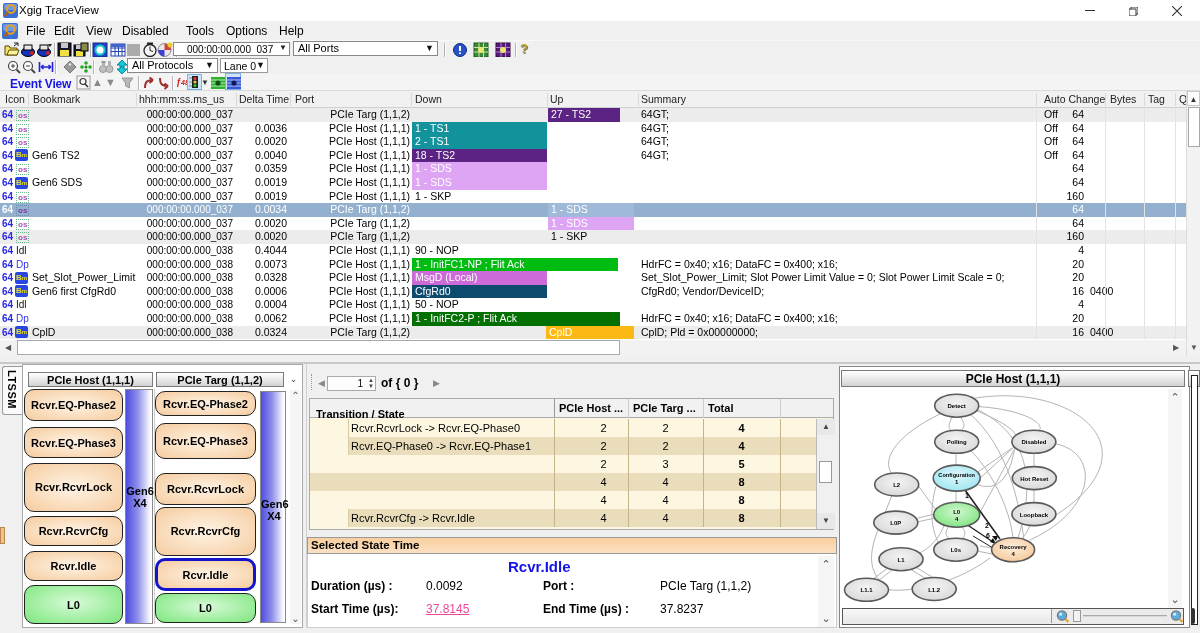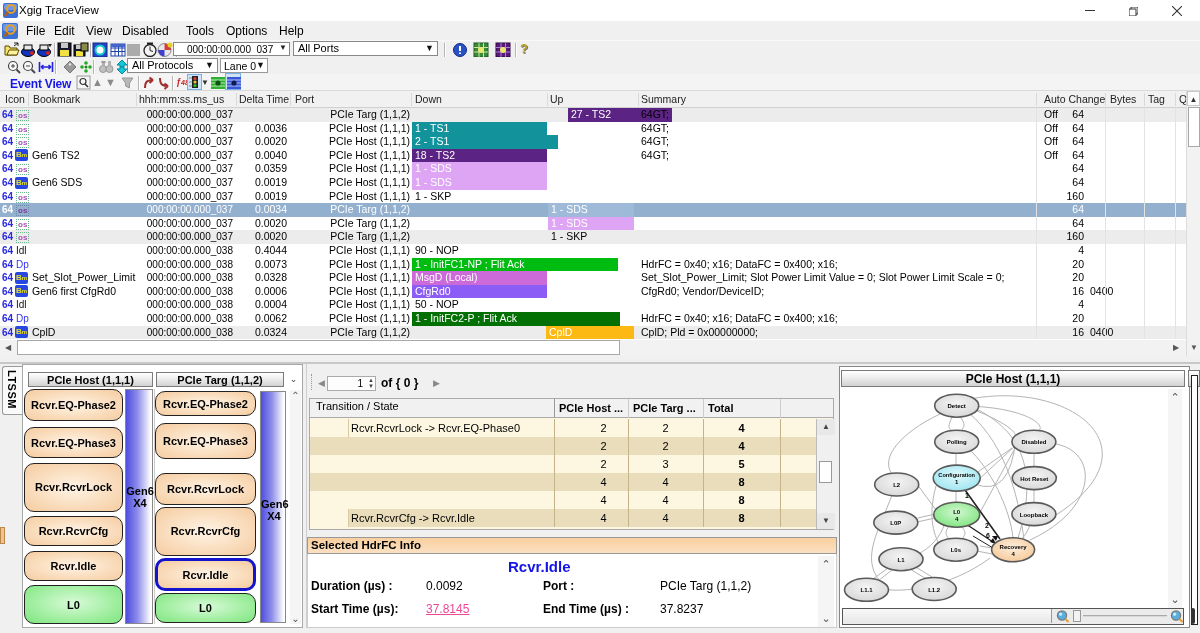--- a/index.html
+++ b/index.html
@@ -291,21 +291,21 @@
     <span class="hline" style="left:1144px"></span>
     <span class="hline" style="left:1175px"></span>
 </div>
 
 <div id="rows">
 <div class="r g" style="top:108px">
       <span class="n64">64</span>
       <span class="tos">os</span>
       <span class="ct">000:00:00.000_037</span>
       <span class="cp">PCIe Targ (1,1,2)</span>
-      <span class="badge" style="left:568px;width:104px;background:#5b2383">27 - TS2</span>
+      <span class="badge" style="left:548px;width:72px;background:#5b2383">27 - TS2</span>
       <span class="cs">64GT;</span>
       <span class="ca">Off</span>
       <span class="cb">64</span>
     </div>
 <div class="r" style="top:121.6px">
       <span class="n64">64</span>
       <span class="tos">os</span>
       <span class="ct">000:00:00.000_037</span>
       <span class="cd">0.0036</span>
       <span class="cp">PCIe Host (1,1,1)</span>
@@ -313,21 +313,21 @@
       <span class="cs">64GT;</span>
       <span class="ca">Off</span>
       <span class="cb">64</span>
     </div>
 <div class="r" style="top:135.2px">
       <span class="n64">64</span>
       <span class="tos">os</span>
       <span class="ct">000:00:00.000_037</span>
       <span class="cd">0.0020</span>
       <span class="cp">PCIe Host (1,1,1)</span>
-      <span class="badge" style="left:412px;width:146px;background:#12939b">2 - TS1</span>
+      <span class="badge" style="left:412px;width:135px;background:#12939b">2 - TS1</span>
       <span class="cs">64GT;</span>
       <span class="ca">Off</span>
       <span class="cb">64</span>
     </div>
 <div class="r" style="top:148.8px">
       <span class="n64">64</span>
       <span class="tbm">B<span style="font-size:6px">m</span></span>
       <span class="bk">Gen6 TS2</span>
       <span class="ct">000:00:00.000_037</span>
       <span class="cd">0.0040</span>
@@ -422,21 +422,21 @@
       <span class="cs">Set_Slot_Power_Limit; Slot Power Limit Value = 0; Slot Power Limit Scale = 0;</span>
       <span class="cb">20</span>
     </div>
 <div class="r" style="top:284.8px">
       <span class="n64">64</span>
       <span class="tbm">B<span style="font-size:6px">m</span></span>
       <span class="bk">Gen6 first CfgRd0</span>
       <span class="ct">000:00:00.000_038</span>
       <span class="cd">0.0006</span>
       <span class="cp">PCIe Host (1,1,1)</span>
-      <span class="badge" style="left:412px;width:135px;background:#8b5cf6">CfgRd0</span>
+      <span class="badge" style="left:412px;width:135px;background:#0c4a6e">CfgRd0</span>
       <span class="cs">CfgRd0; Vendor/DeviceID;</span>
       <span class="cb">16</span>
       <span class="cg">0400</span>
     </div>
 <div class="r" style="top:298.4px">
       <span class="n64">64</span>
       <span class="tid">Idl</span>
       <span class="ct">000:00:00.000_038</span>
       <span class="cd">0.0004</span>
       <span class="cp">PCIe Host (1,1,1)</span>
@@ -526,37 +526,38 @@
 <div class="abs" style="left:318px;top:378px;color:#888;font-size:9px">◀</div>
 <div class="abs field" style="left:327px;top:376px;width:49px;height:15px;background:#fdfdfd;border-color:#aaa">
     <span style="position:absolute;right:12px;top:1px;font-size:10px">1</span>
     <span style="position:absolute;right:1px;top:0px;font-size:6px;color:#444">▲<br>▼</span>
   </div>
 <div class="abs" style="left:381px;top:376px;font-size:12px;font-weight:bold">of { 0 }</div>
 <div class="abs" style="left:433px;top:378px;color:#888;font-size:9px">▶</div>
 
 <div class="abs" style="left:309px;top:398px;width:525px;height:132px;border:1px solid #aaa;background:#fdf7e1">
  <div class="abs" style="left:0;top:0;width:523px;height:19px;background:#f1f1f1;border-bottom:1px solid #aaa">
-  <span class="abs" style="left:6px;top:1px;font-weight:normal;font-size:11px">Transition / State</span>
+  <span class="abs" style="left:6px;top:9px;font-weight:bold;font-size:11px">Transition / State</span>
   <span class="abs" style="left:249px;top:3px;font-weight:bold;font-size:11px">PCIe Host ...</span>
   <span class="abs" style="left:323px;top:3px;font-weight:bold;font-size:11px">PCIe Targ ...</span>
   <span class="abs" style="left:398px;top:3px;font-weight:bold;font-size:11px">Total</span>
   <span class="abs" style="left:244px;top:0;width:1px;height:19px;background:#999"></span>
   <span class="abs" style="left:318px;top:0;width:1px;height:19px;background:#ccc"></span>
   <span class="abs" style="left:393px;top:0;width:1px;height:19px;background:#ccc"></span>
   <span class="abs" style="left:470px;top:0;width:1px;height:19px;background:#ccc"></span>
  </div>
  <div class="abs" id="ttrows" style="left:0;top:20px;width:506px;height:108px;font-size:11px">
   <div class="ttr" style="top:0;background:#fdf7e1">
         <span class="tt1">Rcvr.RcvrLock -&gt; Rcvr.EQ-Phase0</span>
         <span class="tt2">2</span>
         <span class="tt3">2</span>
         <span class="tt4">4</span>
       </div>
   <div class="ttr" style="top:18px;background:#e9ddbb">
+        <span class="tt1">Rcvr.EQ-Phase0 -&gt; Rcvr.EQ-Phase1</span>
         <span class="tt2">2</span>
         <span class="tt3">2</span>
         <span class="tt4">4</span>
       </div>
   <div class="ttr" style="top:36px;background:#fdf7e1">
         <span class="tt2">2</span>
         <span class="tt3">3</span>
         <span class="tt4">5</span>
       </div>
   <div class="ttr" style="top:54px;background:#e9ddbb">
@@ -580,21 +581,21 @@
  <span class="abs" style="left:318px;top:20px;width:1px;height:108px;background:#c5b48a"></span>
  <span class="abs" style="left:393px;top:20px;width:1px;height:108px;background:#c5b48a"></span>
  <span class="abs" style="left:470px;top:20px;width:1px;height:108px;background:#c5b48a"></span>
  <div class="abs" style="left:506px;top:20px;width:18px;height:110px;background:#f0f0f0;border-left:1px solid #bbb">
   <div class="abs" style="left:0;top:0;width:18px;height:16px;background:#e8e8e8;color:#444;font-size:8px;text-align:center;line-height:15px">▲</div>
   <div class="abs" style="left:2px;top:42px;width:13px;height:22px;background:#fff;border:1px solid #999"></div>
   <div class="abs" style="left:0;bottom:0;width:18px;height:16px;background:#e8e8e8;color:#444;font-size:8px;text-align:center;line-height:15px">▼</div>
  </div>
 </div>
 
-<div class="abs" style="left:307px;top:537px;width:530px;height:17px;background:linear-gradient(#f9cf9e,#fbe0c2);border:1px solid #999;font-weight:bold;font-size:11.5px;padding:1px 0 0 3px">Selected HdrFC Info</div>
+<div class="abs" style="left:307px;top:537px;width:530px;height:17px;background:linear-gradient(#f9cf9e,#fbe0c2);border:1px solid #999;font-weight:bold;font-size:11.5px;padding:1px 0 0 3px">Selected State Time</div>
 <div class="abs" style="left:307px;top:554px;width:530px;height:74px;background:#fff;border:1px solid #ccc;border-top:none"></div>
 <div class="abs" style="left:508px;top:558px;font-size:15px;font-weight:bold;color:#1414e6">Rcvr.Idle</div>
 <div class="abs" style="left:311px;top:579px;font-size:12px;font-weight:bold">Duration (µs) :</div>
 <div class="abs" style="left:426px;top:579px;font-size:12px">0.0092</div>
 <div class="abs" style="left:543px;top:579px;font-size:12px;font-weight:bold">Port :</div>
 <div class="abs" style="left:660px;top:579px;font-size:12px">PCIe Targ (1,1,2)</div>
 <div class="abs" style="left:311px;top:602px;font-size:12px;font-weight:bold">Start Time (µs):</div>
 <div class="abs" style="left:426px;top:602px;font-size:12px;color:#ec4899;text-decoration:underline">37.8145</div>
 <div class="abs" style="left:543px;top:602px;font-size:12px;font-weight:bold">End Time (µs) :</div>
 <div class="abs" style="left:660px;top:602px;font-size:12px">37.8237</div>

